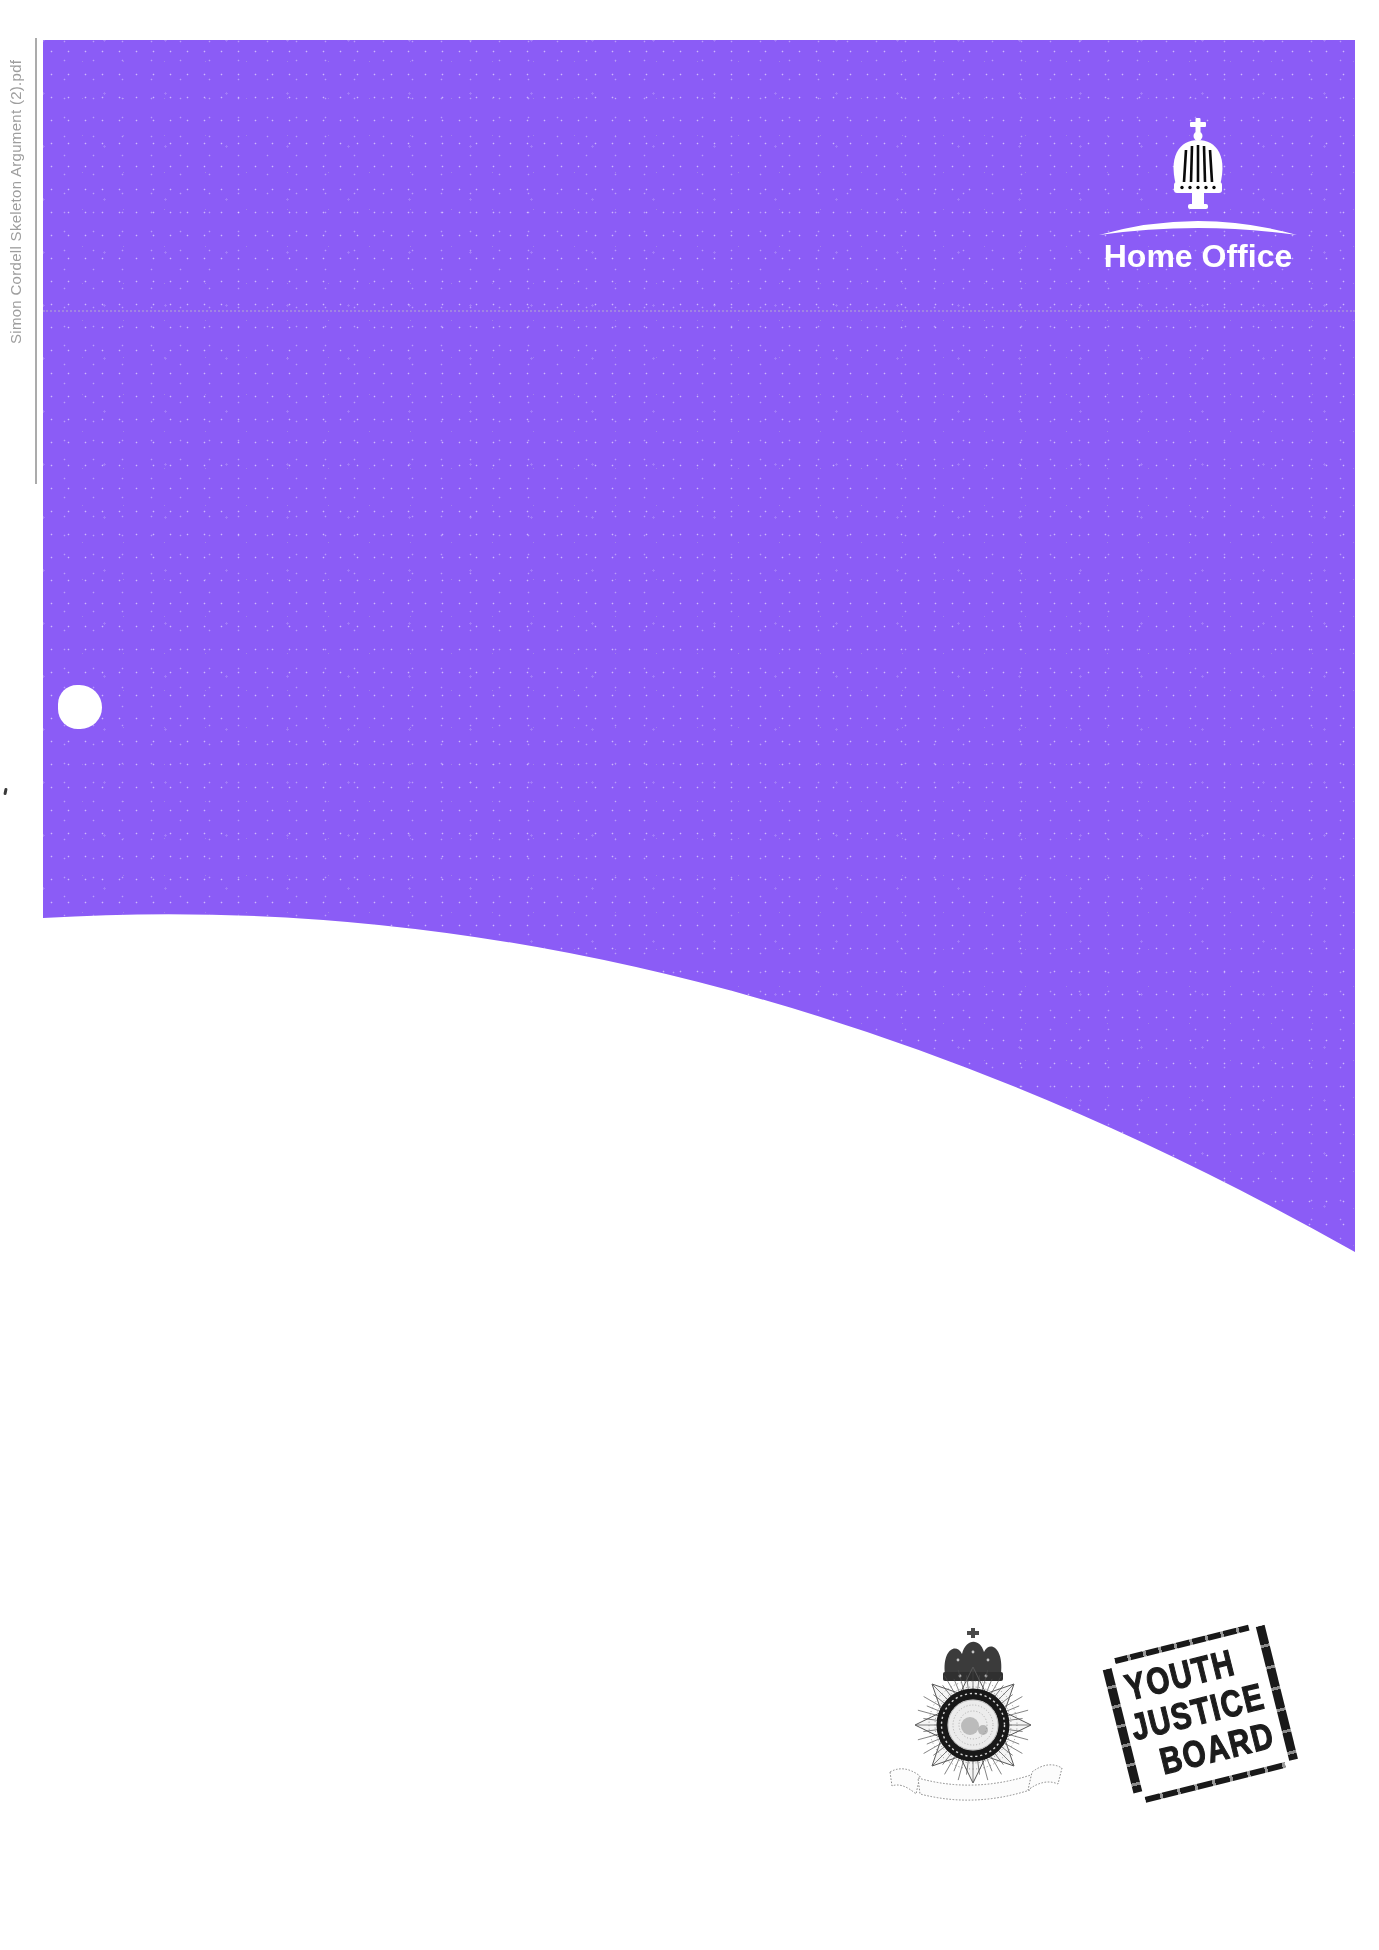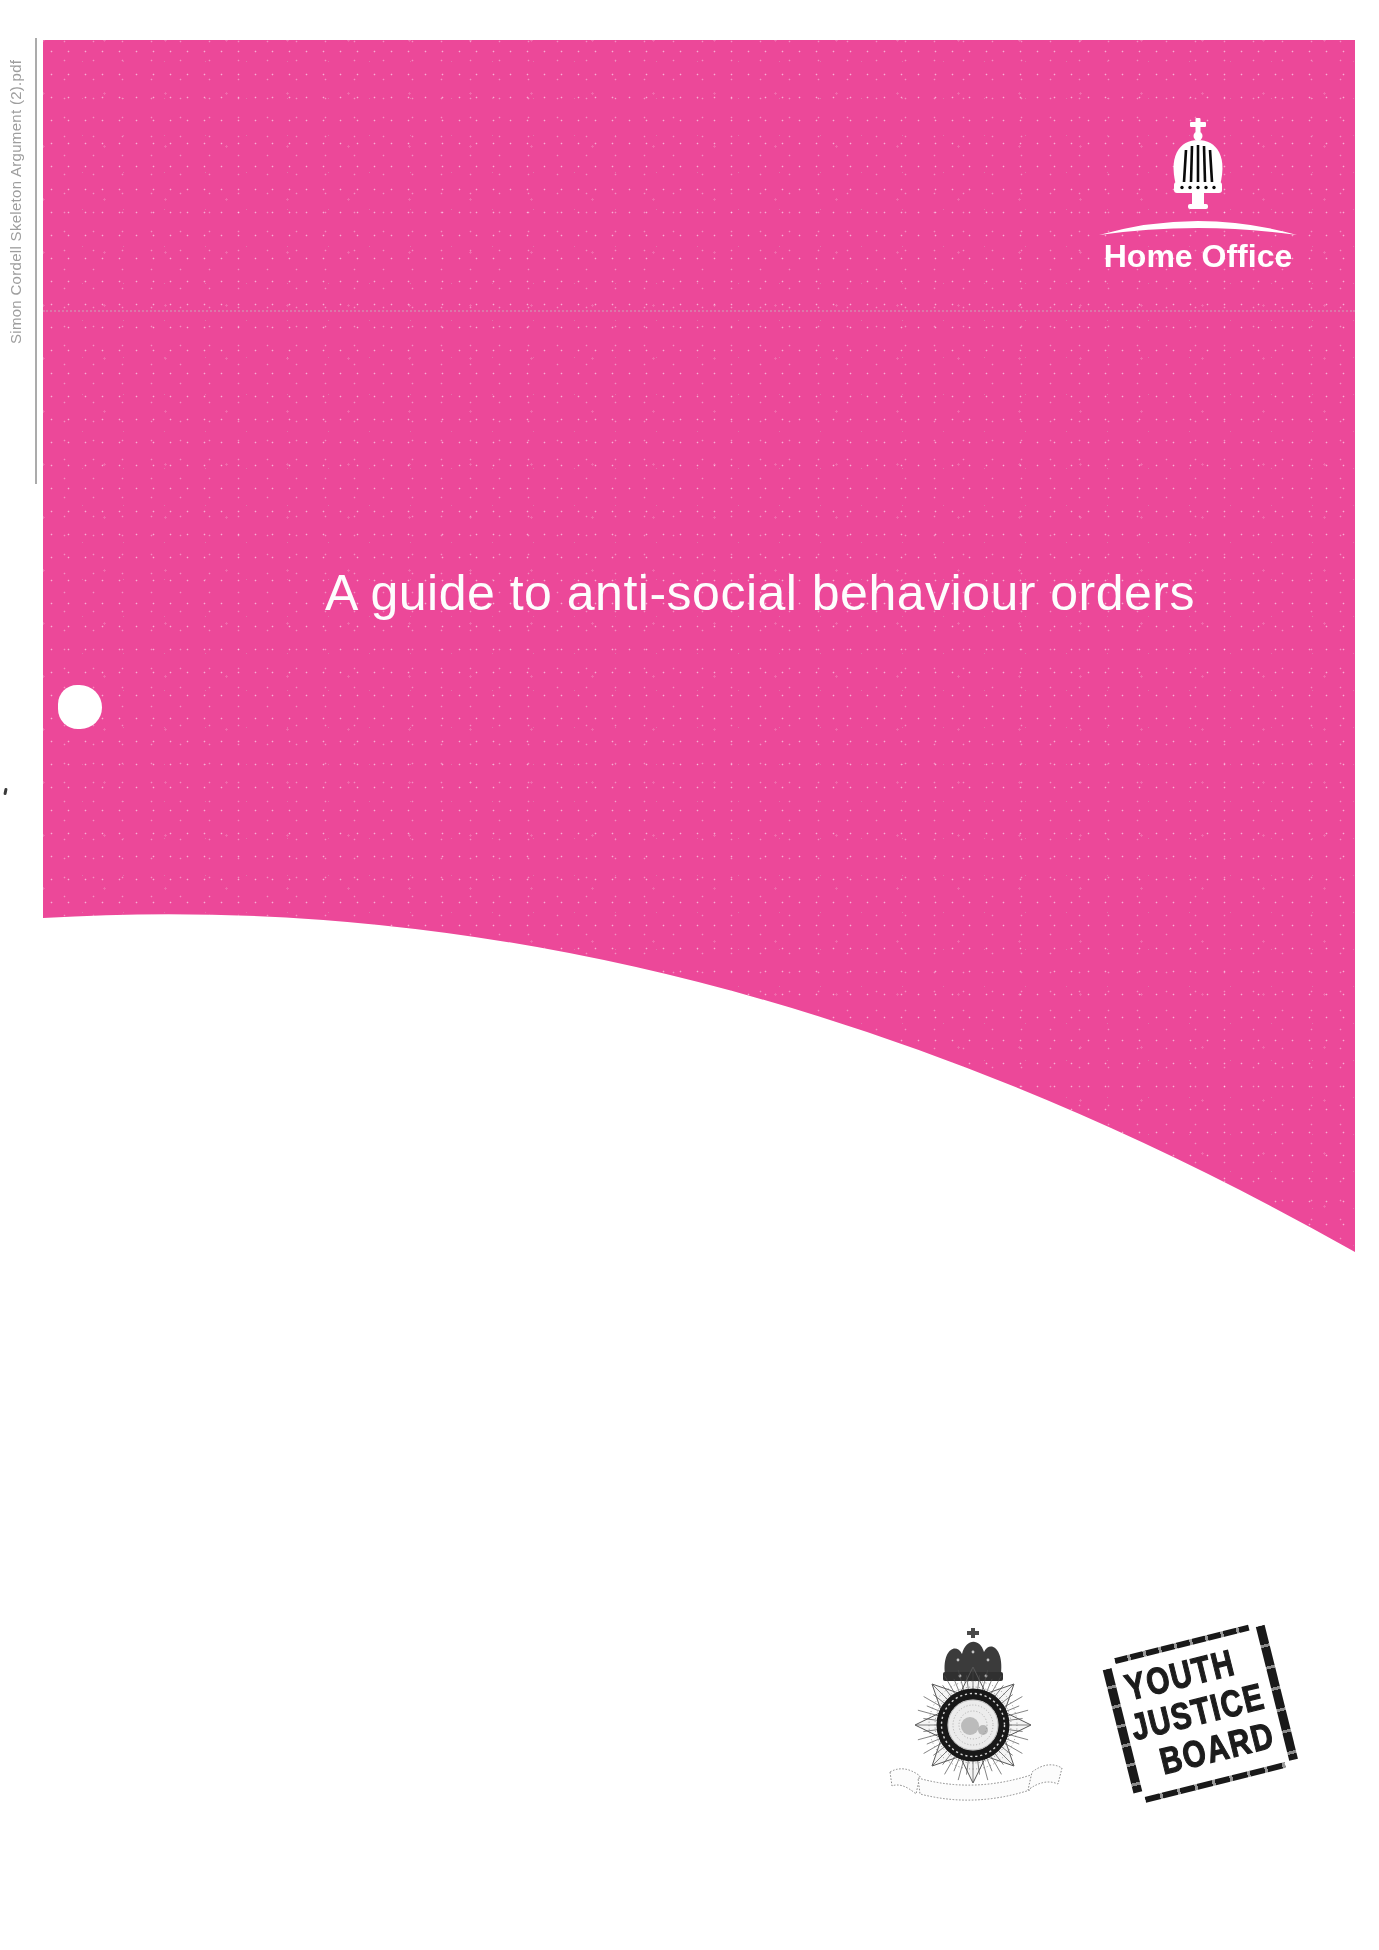--- a/index.html
+++ b/index.html
@@ -19,21 +19,21 @@
     background:#ababab;
   }
   .tiny-mark{
     position:absolute; left:4px; top:788px; width:3px; height:7px;
     background:#3a3a3a; border-radius:2px; transform:rotate(12deg);
   }
 
   
   .cover{
     position:absolute; left:43px; top:40px; width:1312px; height:1212px;
-    background:#ec4899;
+    background:#8b5cf6;
     clip-path: path('M0 0 H1312 V1212 Q650 838 0 878 Z');
   }
   
   .cover::before{
     content:""; position:absolute; inset:0; pointer-events:none;
     background-image:
       radial-gradient(circle, rgba(255,255,255,.55) .7px, transparent 1.1px),
       radial-gradient(circle, rgba(255,255,255,.38) .7px, transparent 1.1px),
       radial-gradient(circle, rgba(210,210,210,.30) .6px, transparent 1px),
       radial-gradient(circle, rgba(255,255,255,.20) .9px, transparent 1.4px);
@@ -112,21 +112,20 @@
           <circle cx="108" cy="77.5" r="1.7"></circle>
           <circle cx="116" cy="77.5" r="1.7"></circle>
         </g>
         <rect x="94" y="83" width="12" height="13"></rect>
         <rect x="90" y="94" width="20" height="5" rx="2"></rect>
       </g>
       <path d="M1,125 Q100,97 199,125 Q100,111 1,125 Z" fill="#ffffff"></path>
       <text x="100" y="157" text-anchor="middle" fill="#ffffff" font-family="Liberation Sans, sans-serif" font-size="32" font-weight="bold">Home Office</text>
     </svg>
 
-    <div class="cover-title">A guide to anti-social behaviour orders</div>
 
     <div class="hole-punch"></div>
   </div>
 
   <svg class="crest" width="176" height="188" viewBox="0 0 176 188">
     <g>
       <rect x="83" y="6" width="4" height="10" fill="#4a4a4a"></rect>
       <rect x="79" y="9" width="12" height="4" fill="#4a4a4a"></rect>
       <path d="M57,52 C54,28 68,20 74,32 C78,16 92,16 96,30 C102,18 116,26 113,52 Z" fill="#3b3b3b"></path>
       <rect x="55" y="50" width="60" height="9" rx="2" fill="#303030"></rect>

